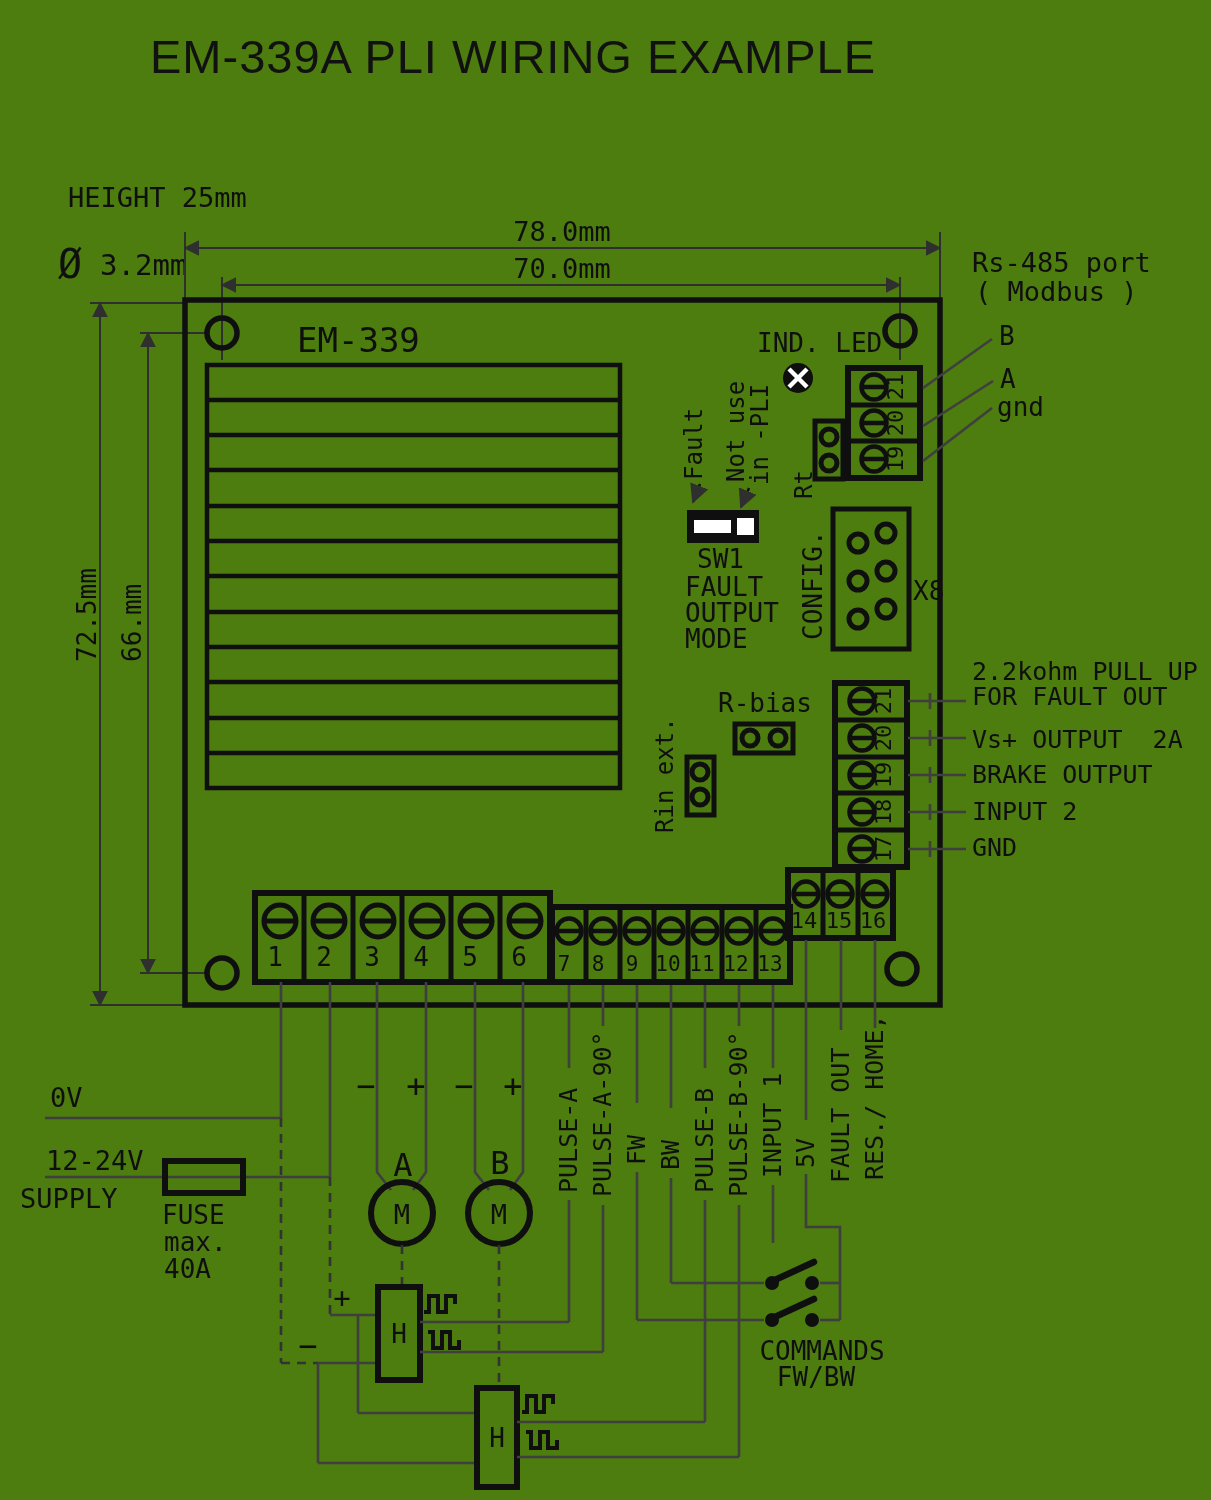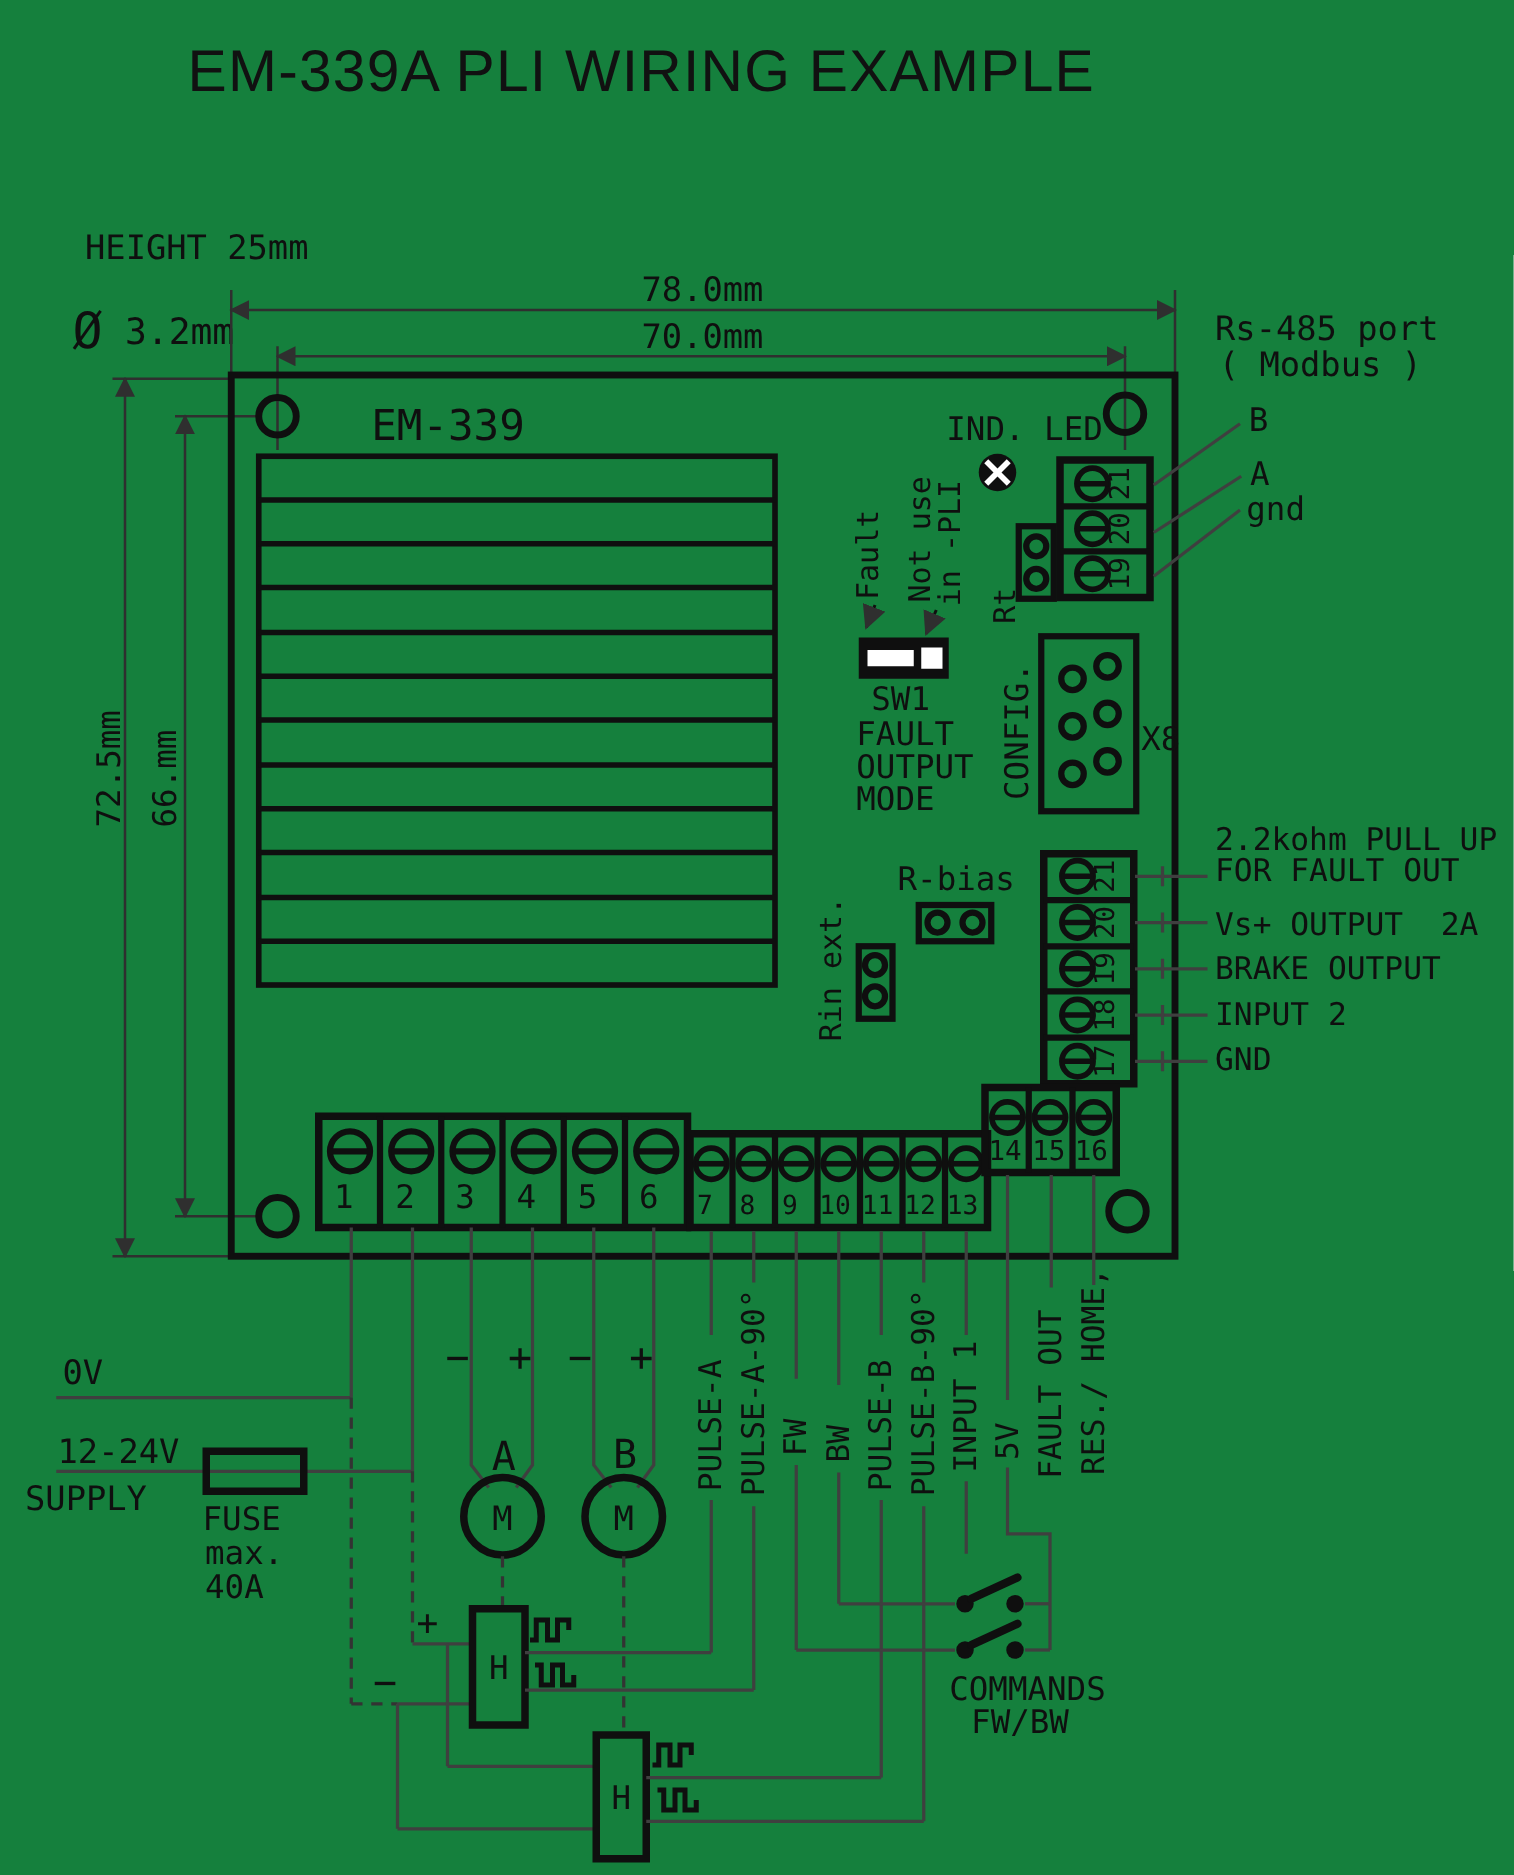--- a/index.html
+++ b/index.html
@@ -1,16 +1,16 @@
 <!DOCTYPE html>
 <html><head>
 <meta charset="utf-8">
 <style>
   html,body{margin:0;padding:0;background:#ffffff;}
-  #stage{width:1211px;height:1500px;background:#15803d;position:relative;overflow:hidden;}
+  #stage{width:1211px;height:1500px;background:#4d7c0f;position:relative;overflow:hidden;}
   svg{display:block;}
   text{white-space:pre;}
   .t{font-family:"DejaVu Sans Mono",monospace;fill:#0f0f0f;}
   .title{font-family:"Liberation Sans",sans-serif;font-size:47px;letter-spacing:1px;fill:#111;}
   .mid{text-anchor:middle;}
   .f21{font-size:21px}.f22{font-size:22px}.f24{font-size:24px}.f25{font-size:25px}
   .f26{font-size:26px}.f27{font-size:27px}.f29{font-size:29px}.f32{font-size:32px}
   .f34{font-size:34px}.f40{font-size:40px}
   .s-board{fill:none;stroke:#0f0f0f;stroke-width:5.5;}
   .s-comp{fill:none;stroke:#0f0f0f;stroke-width:5;}

